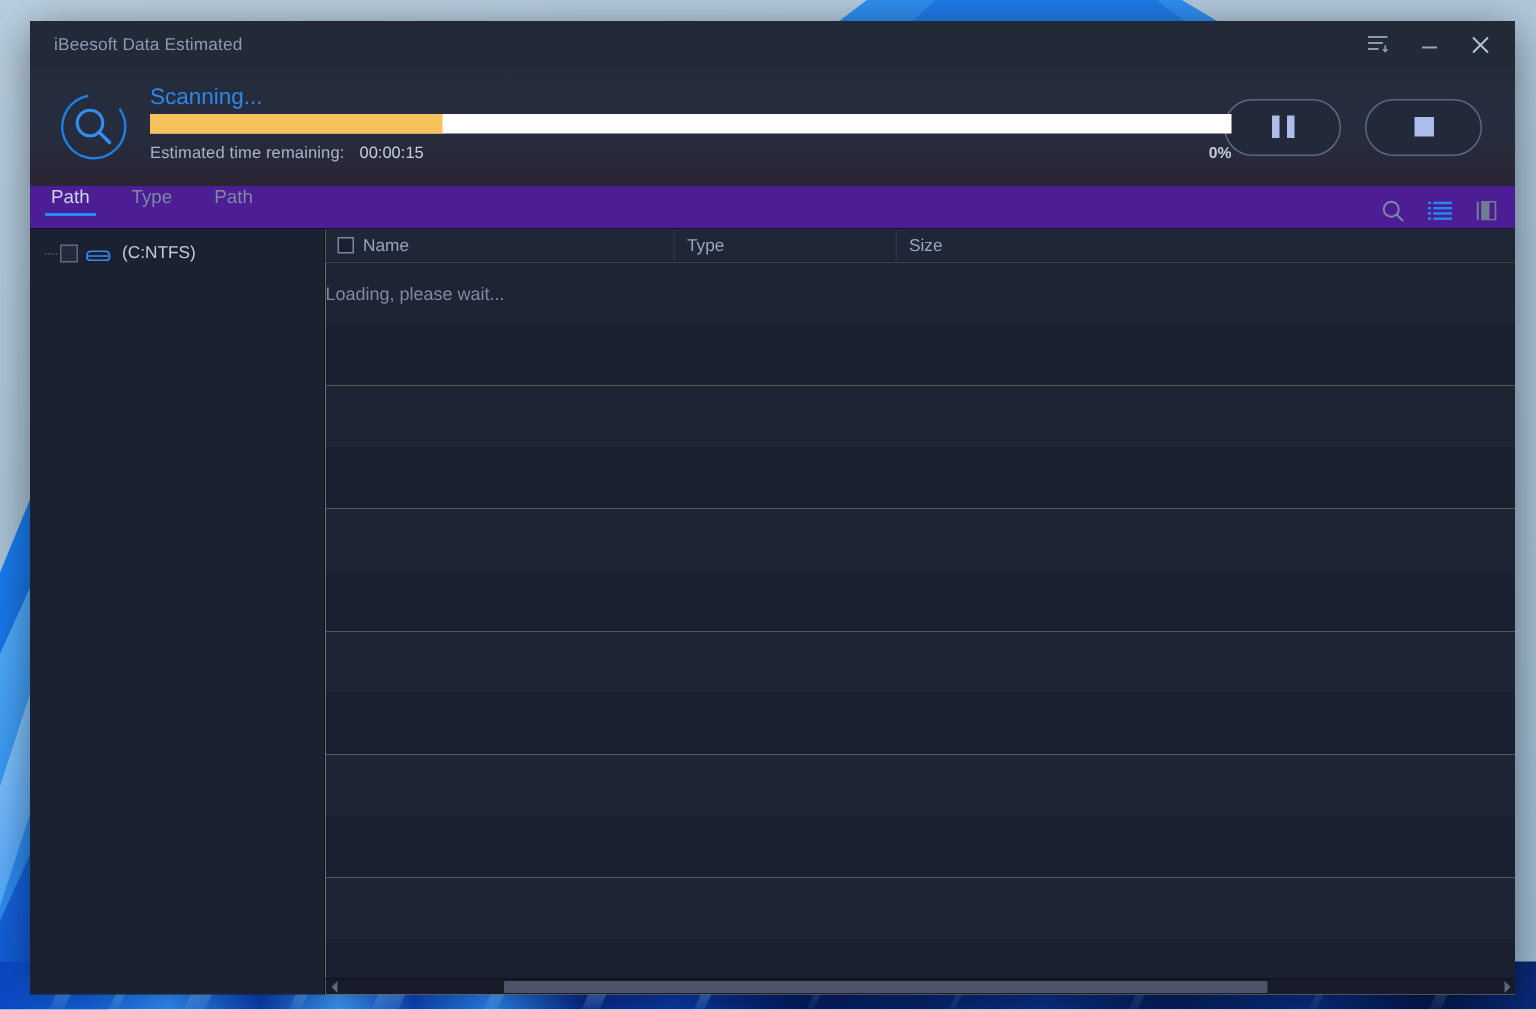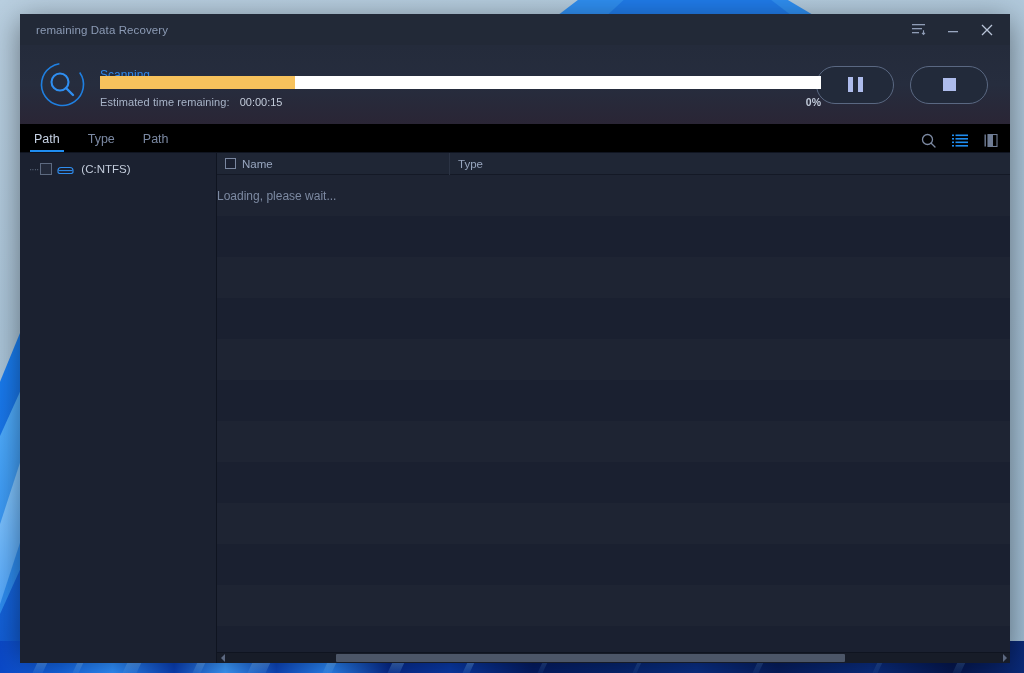--- a/index.html
+++ b/index.html
@@ -124,24 +124,24 @@
     flex: 0 0 47px;
     position: relative;
   }
   #progress-area {
     flex: 1;
     margin-left: 14px;
     position: relative;
     height: 58px;
   }
   #scan-status {
-    font-size: 12px;
+    font-size: 15px;
     color: #2f86e8;
     position: absolute;
-    top: 12px; left: 0; text-decoration: underline;
+    top: 0; left: 0;
   }
   #progress-track {
     position: absolute;
     top: 20px; left: 0;
     width: 721px; height: 13px;
     background: #ffffff;
   }
   #progress-fill {
     height: 100%;
     width: 27%;
@@ -185,22 +185,22 @@
   }
   .stop-square {
     width: 13px; height: 13px;
     background: #aebcec;
   }
 
   
   #tabbar {
     position: relative;
     height: 29px;
-    background: #000000;
-    display: flex; align-items: flex-end;
+    background: #4c1d95;
+    display: flex; align-items: flex-start;
     border-bottom: 1px solid #0f1420;
   }
   .tab {
     position: relative;
     padding: 0 14px 6px 14px;
     font-size: 12.5px;
     color: #7b89a3;
     cursor: pointer;
   }
   .tab.active { color: #c9d4e6; }
@@ -357,21 +357,21 @@
     <div class="streak" style="left:545px;width:5px;opacity:.5;"></div>
     <div class="streak" style="left:640px;width:4px;opacity:.45;"></div>
     <div class="streak" style="left:760px;width:6px;opacity:.5;"></div>
     <div class="streak" style="left:880px;width:5px;opacity:.45;"></div>
     <div class="streak" style="left:960px;width:8px;opacity:.55;"></div>
   </div>
 
   <div id="app-window">
 
     <div id="titlebar">
-      <div id="app-title">remaining Data Recovery</div>
+      <div id="app-title">iBeesoft Data Estimated</div>
       <div id="win-controls">
         <div class="wc-btn">
           <svg width="15" height="13" viewBox="0 0 15 13">
             <rect x="0" y="1" width="13" height="1.3" fill="#8f9cb5"></rect>
             <rect x="0" y="5" width="10" height="1.3" fill="#8f9cb5"></rect>
             <rect x="0" y="9" width="7" height="1.3" fill="#8f9cb5"></rect>
             <path d="M11.5 7.2 L11.5 11.2 M10 9.8 L11.5 11.4 L13 9.8" stroke="#8f9cb5" stroke-width="1.1" fill="none"></path>
           </svg>
         </div>
         <div class="wc-btn">
@@ -475,20 +475,23 @@
       <div id="table-pane">
 
         <div id="table-header">
           <div class="th" id="col-name">
             <span class="th-check"></span>
             <span>Name</span>
           </div>
           <div class="th" id="col-type">
             <span>Type</span>
           </div>
+          <div class="th" id="col-size">
+            <span>Size</span>
+          </div>
         </div>
 
         <div id="table-body">
           <div class="row"></div>
           <div class="row alt"></div>
           <div class="row"></div>
           <div class="row alt"></div>
           <div class="row"></div>
           <div class="row alt"></div>
           <div class="row"></div>

